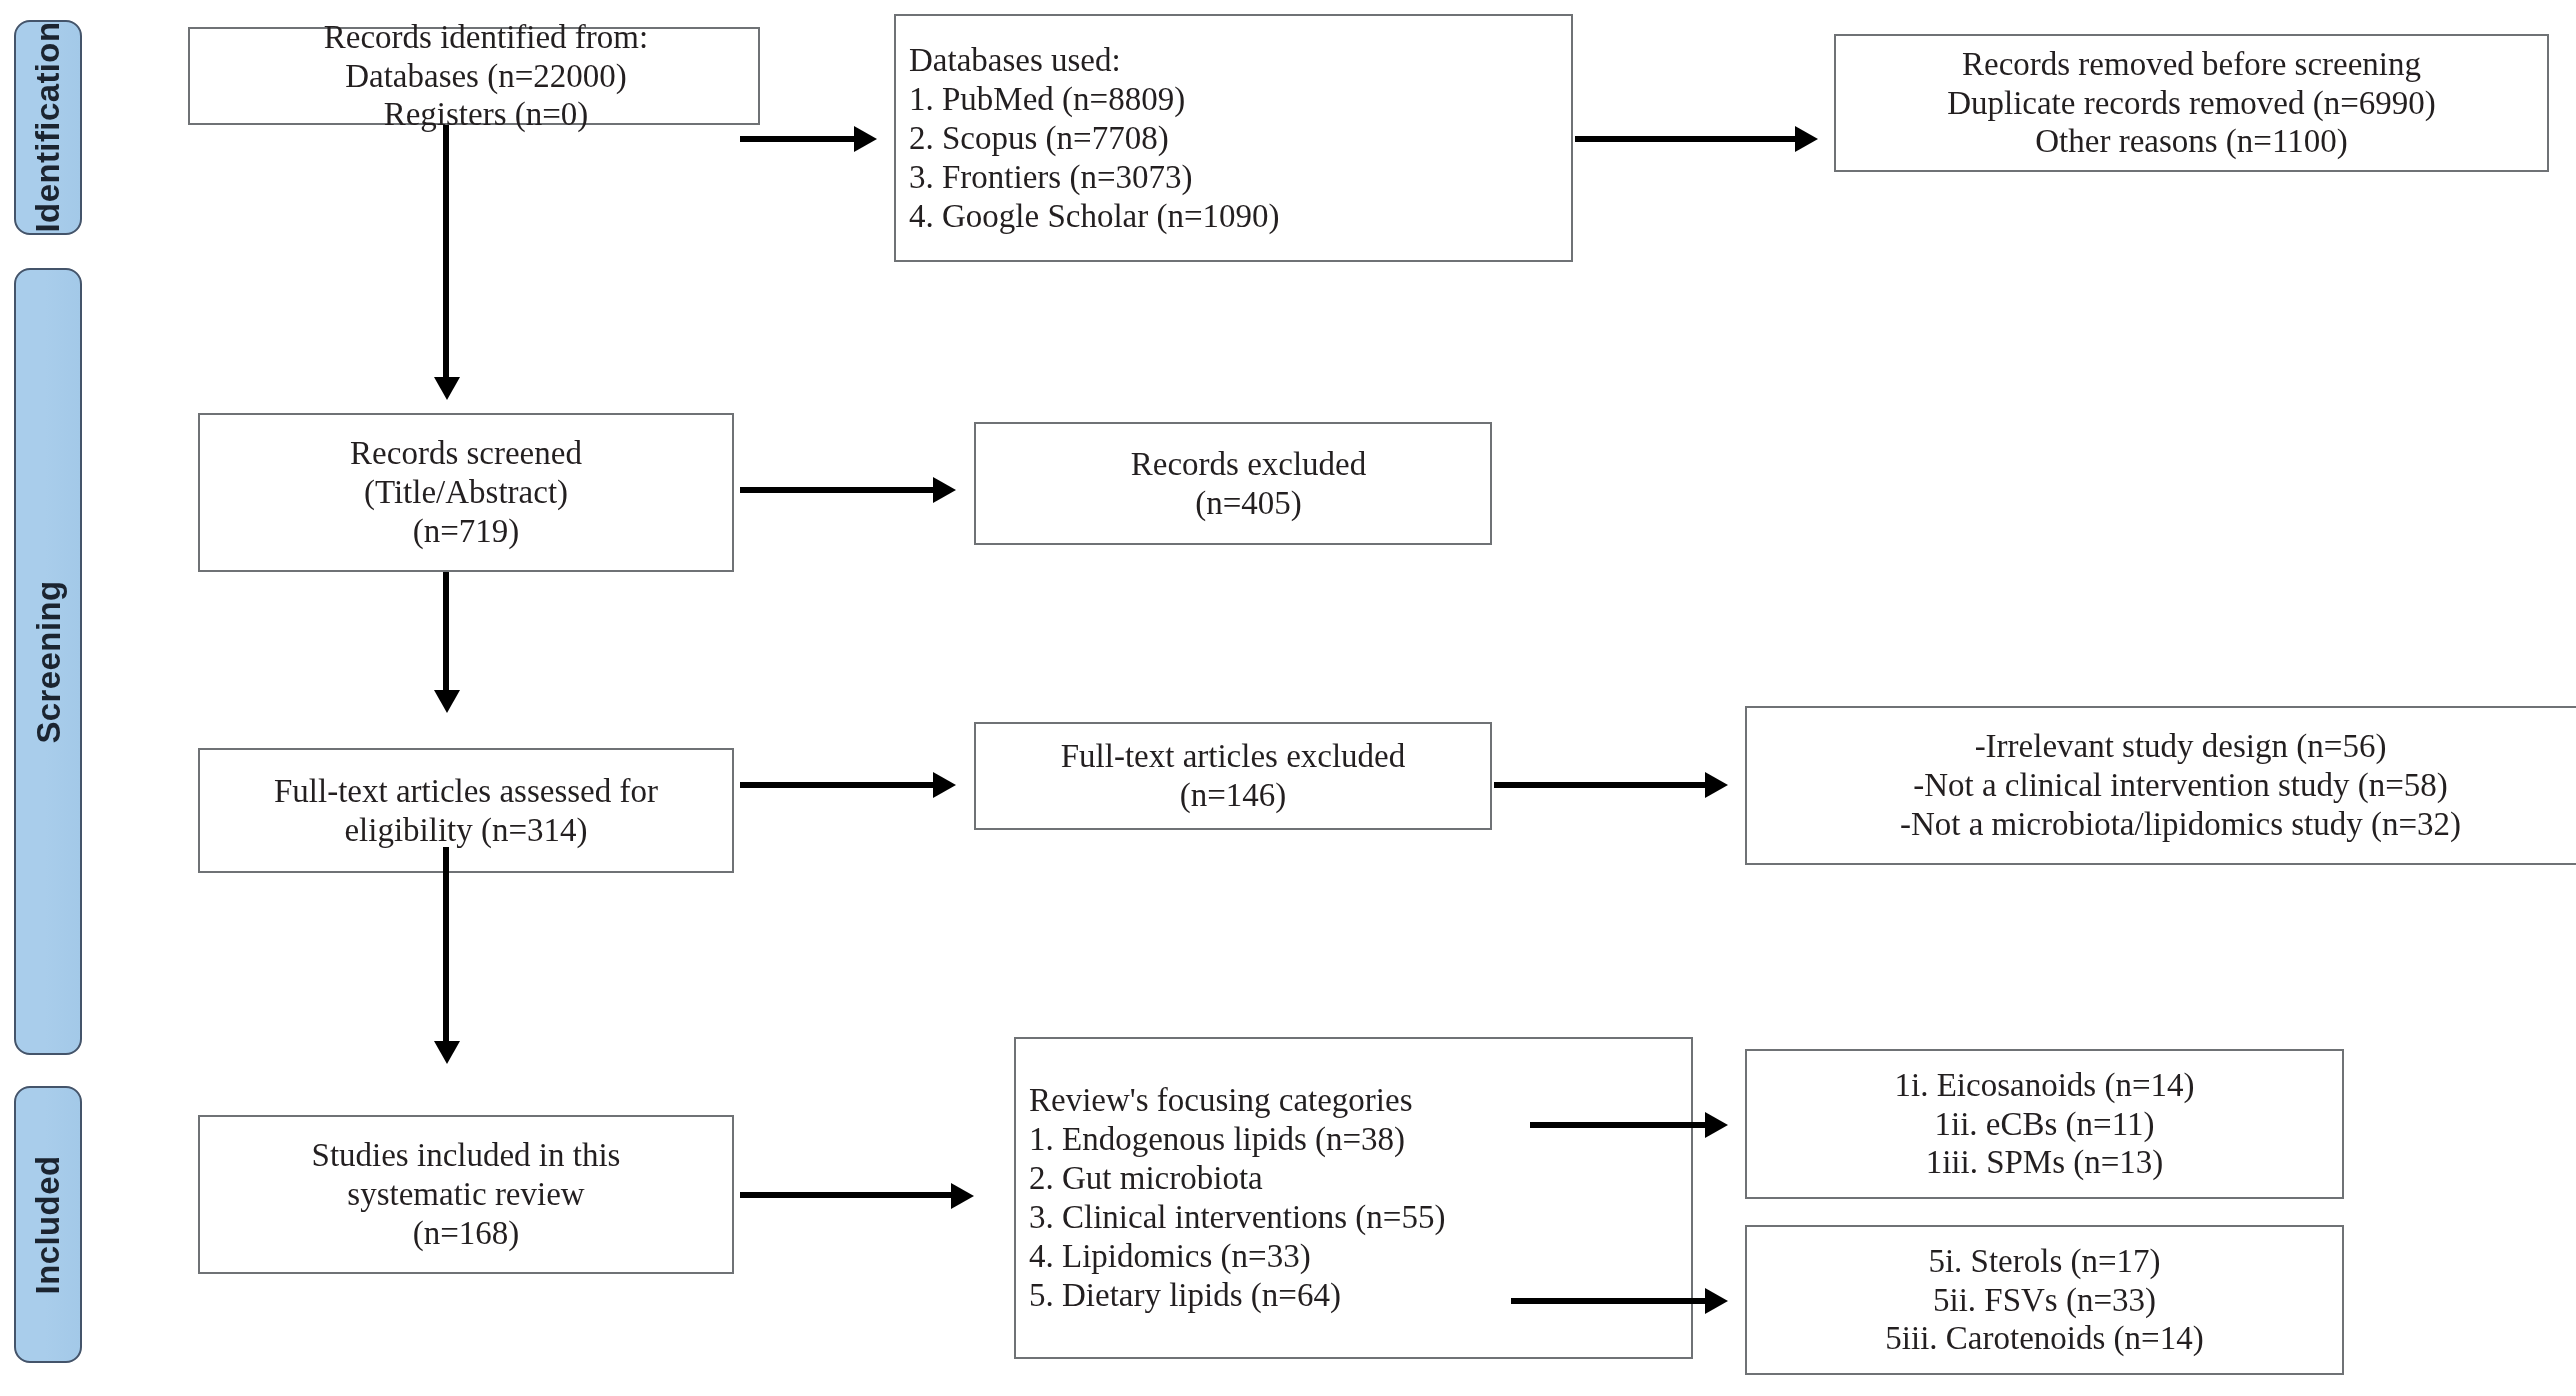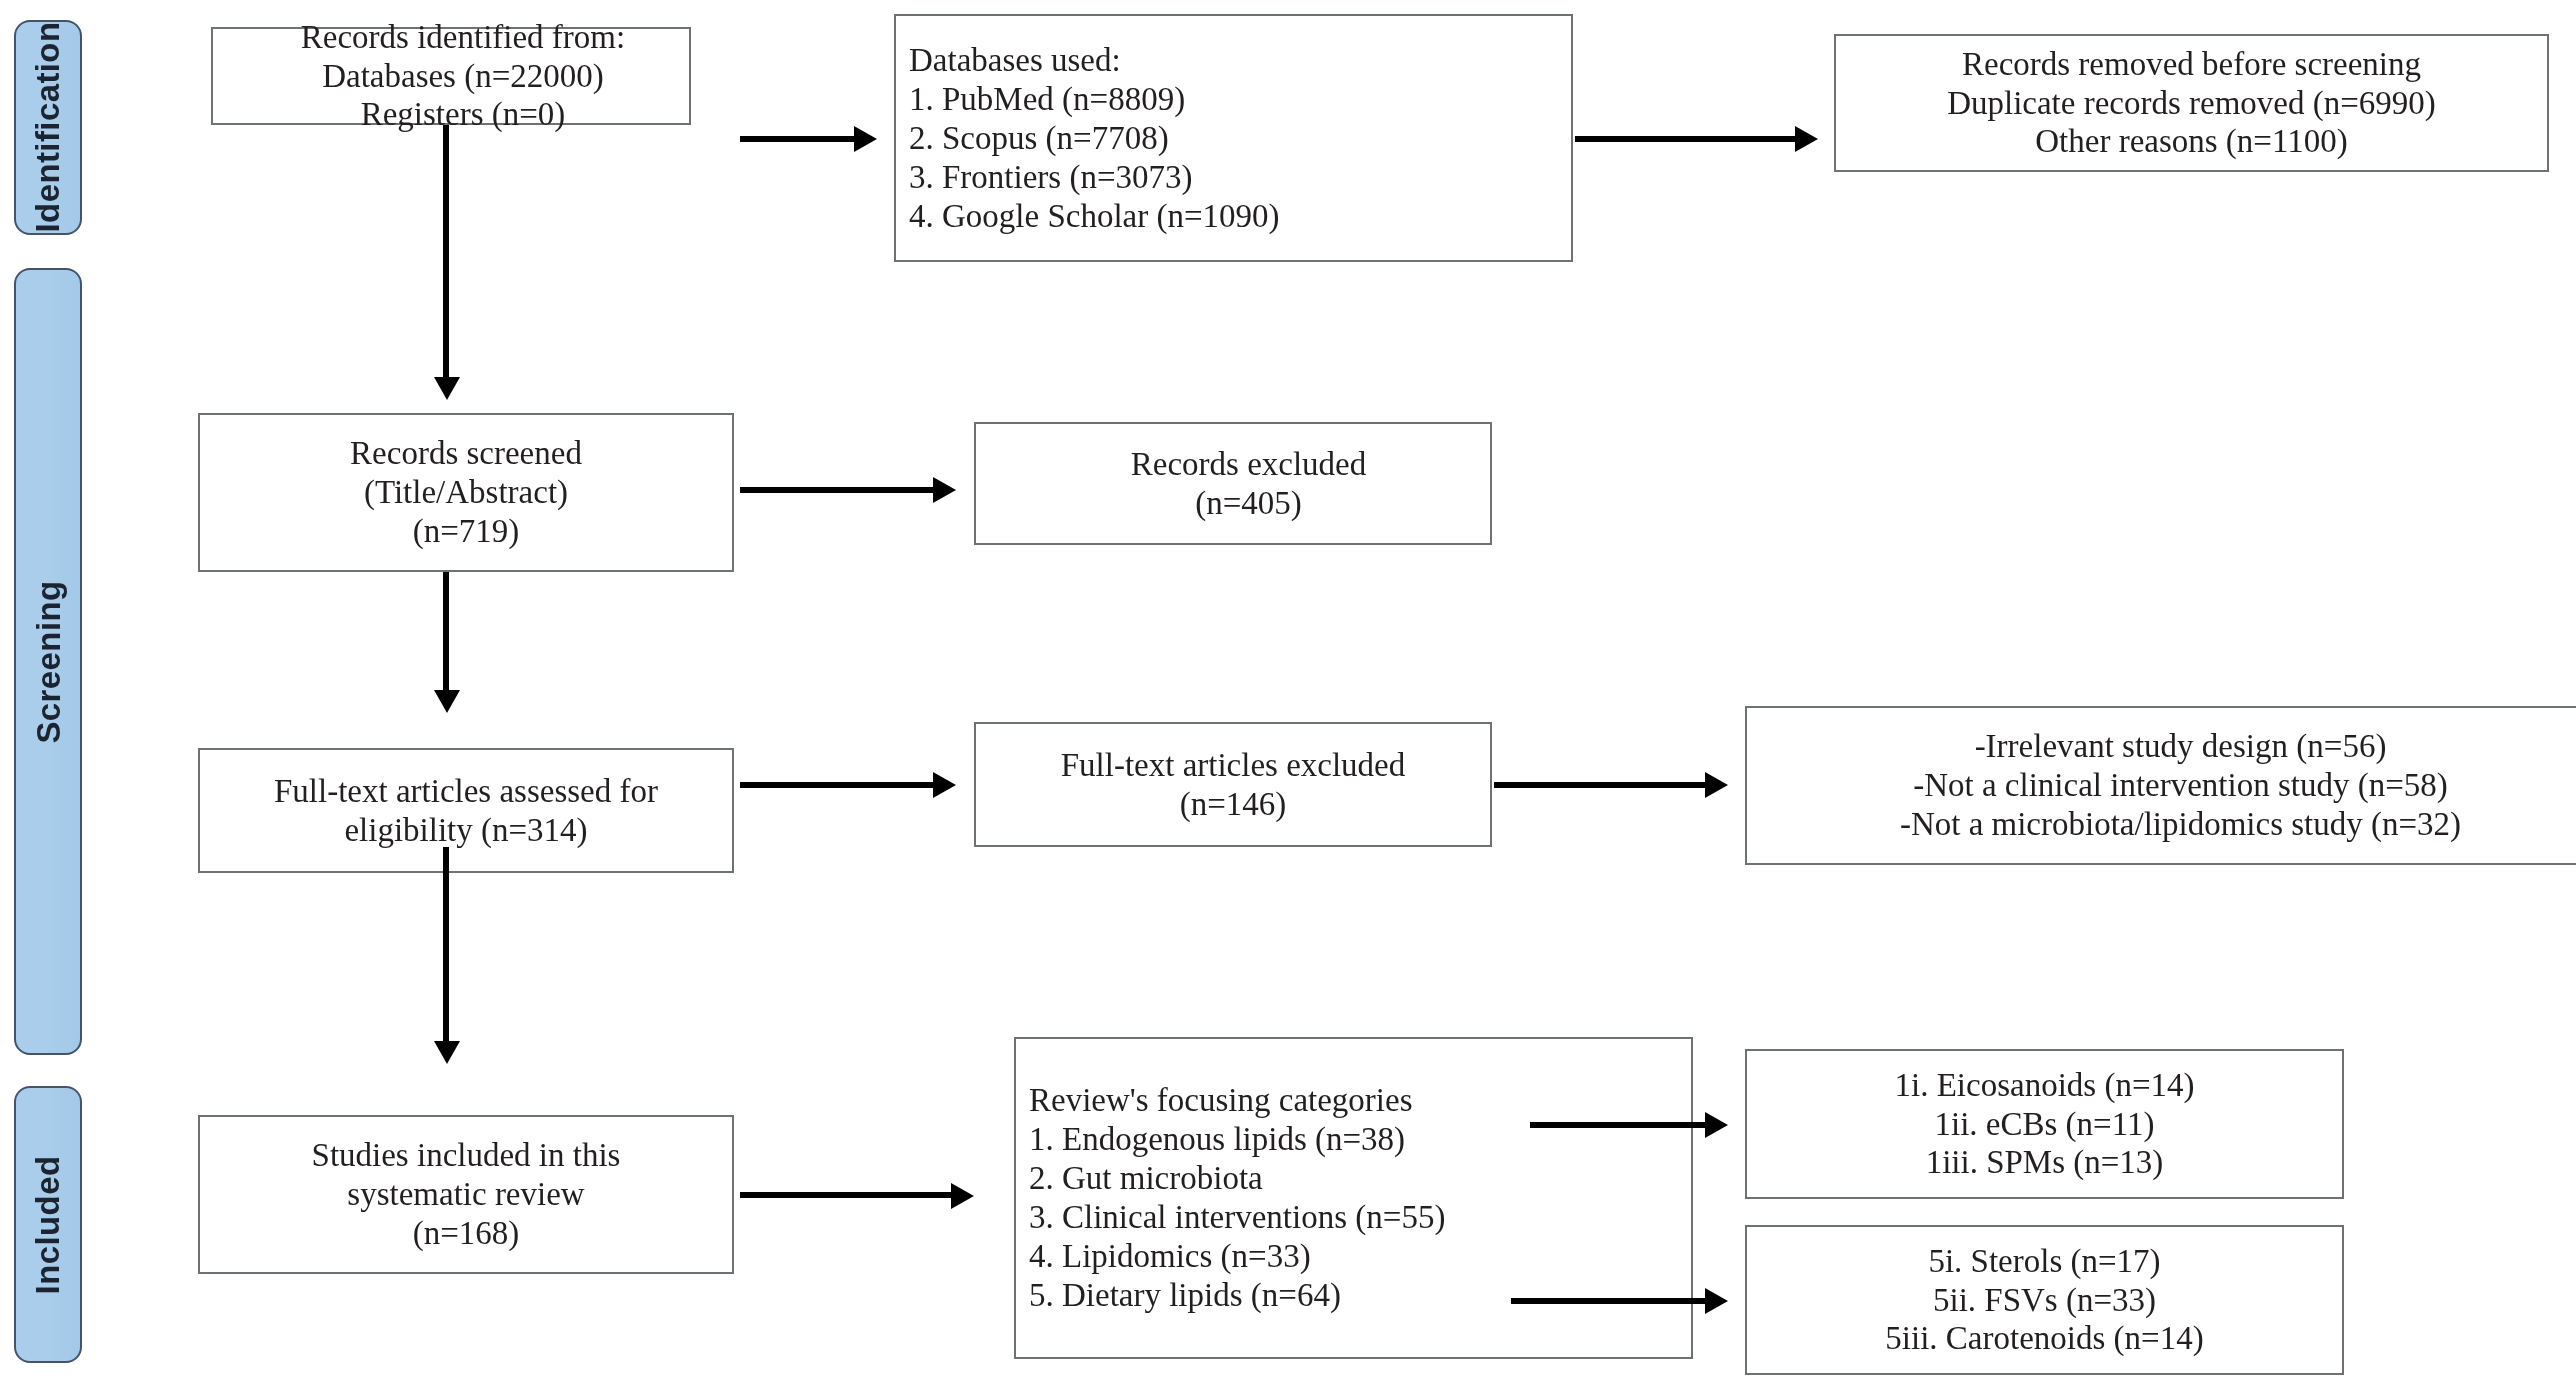--- a/index.html
+++ b/index.html
@@ -102,21 +102,21 @@
   </div>
 
   <div class="stage-label" style="left:14.3px; top:268px; width:68px; height:787px;">
     <span>Screening</span>
   </div>
 
   <div class="stage-label" style="left:14.3px; top:1086px; width:68px; height:277px;">
     <span>Included</span>
   </div>
 
-  <div class="fbox" style="left:211px; top:27px; width:480px; height:98px;padding-left:33px;">
+  <div class="fbox" style="left:188px; top:27px; width:572px; height:98px;padding-left:33px;">
     <div class="line">Records identified  from:</div>
     <div class="line">Databases (n=22000)</div>
     <div class="line">Registers (n=0)</div>
   </div>
 
   <div class="conn h" style="left:740px; top:136px; width:116px;"></div>
   <div class="arrowhead right" style="left:854px; top:126px;"></div>
 
   <div class="fbox listbox" style="left:894px; top:14.3px; width:679px; height:248px;">
     <div class="line">Databases used:</div>
@@ -156,21 +156,21 @@
   <div class="arrowhead down" style="left:434px; top:690px;"></div>
 
   <div class="fbox" style="left:198px; top:748px; width:536px; height:125px;">
     <div class="line">Full-text articles  assessed for</div>
     <div class="line">eligibility (n=314)</div>
   </div>
 
   <div class="conn h" style="left:740px; top:782px; width:197px;"></div>
   <div class="arrowhead right" style="left:933px; top:772px;"></div>
 
-  <div class="fbox" style="left:974px; top:722px; width:518px; height:125px;">
+  <div class="fbox" style="left:974px; top:722px; width:518px; height:108px;">
     <div class="line">Full-text articles excluded</div>
     <div class="line">(n=146)</div>
   </div>
 
   <div class="conn h" style="left:1494px; top:782px; width:215px;"></div>
   <div class="arrowhead right" style="left:1705px; top:772px;"></div>
 
   <div class="fbox" style="left:1745px; top:706px; width:871px; height:159px;">
     <div class="line">-Irrelevant study design (n=56)</div>
     <div class="line">-Not a clinical intervention study (n=58)</div>

